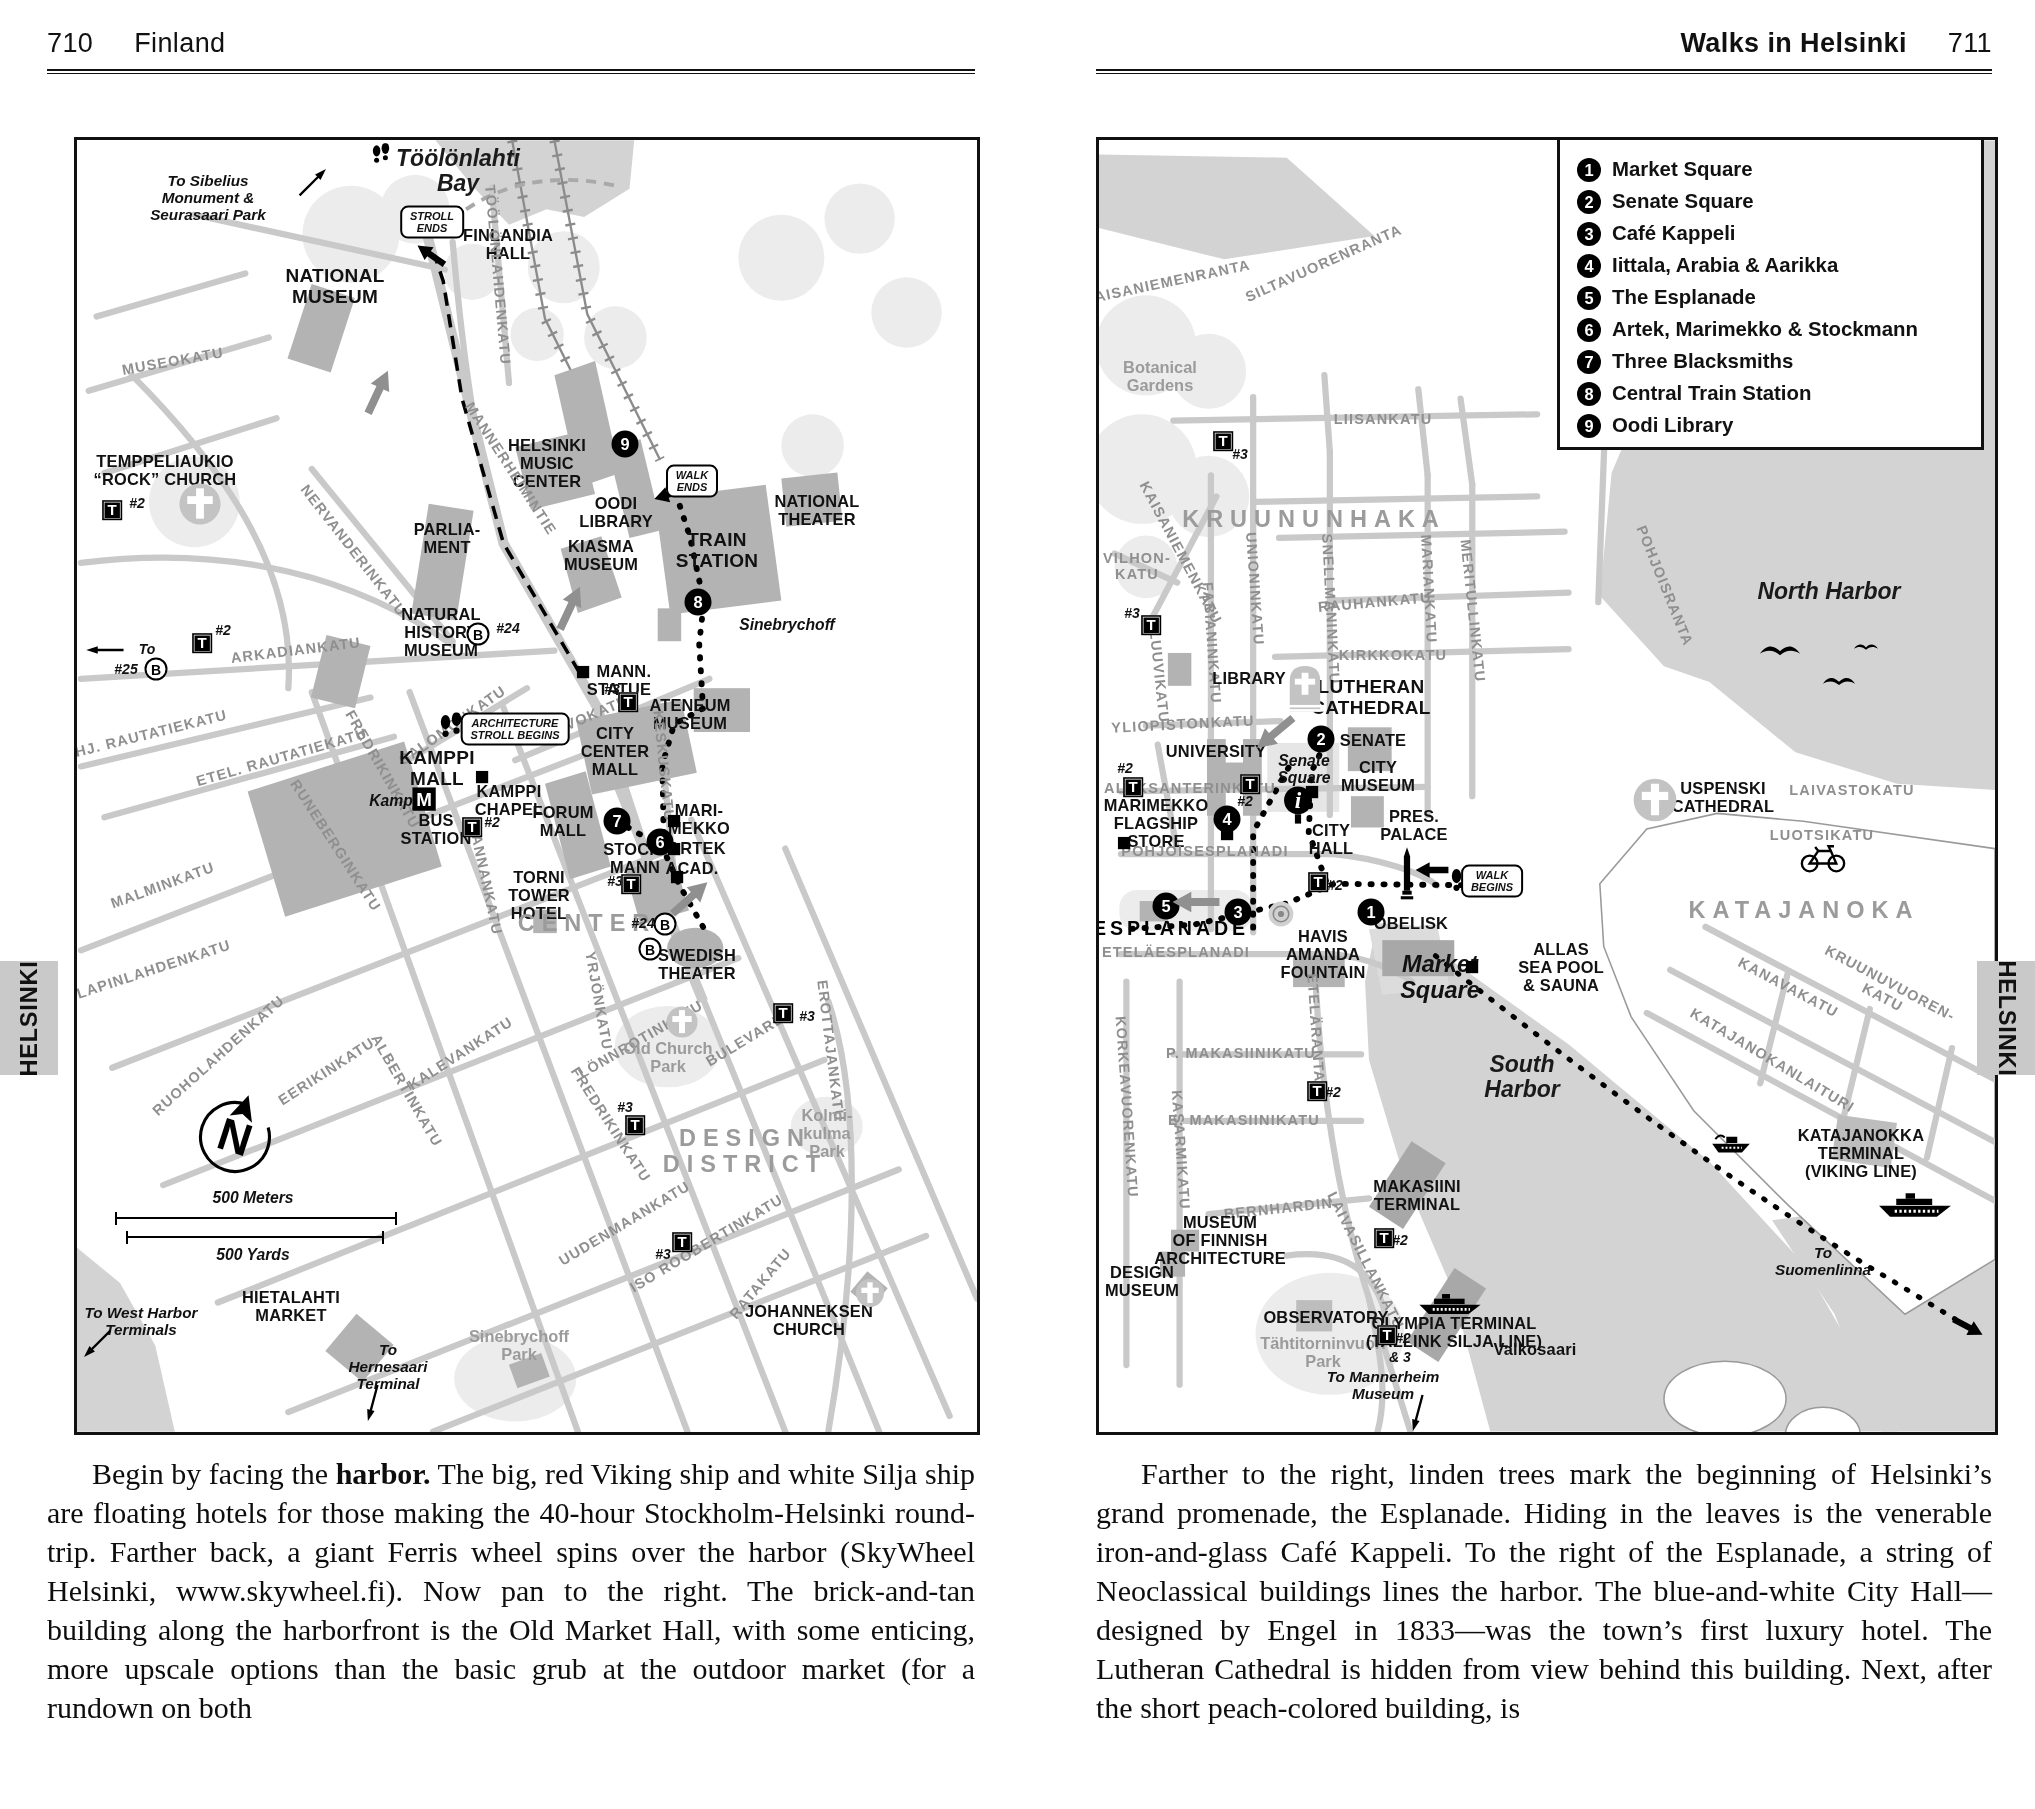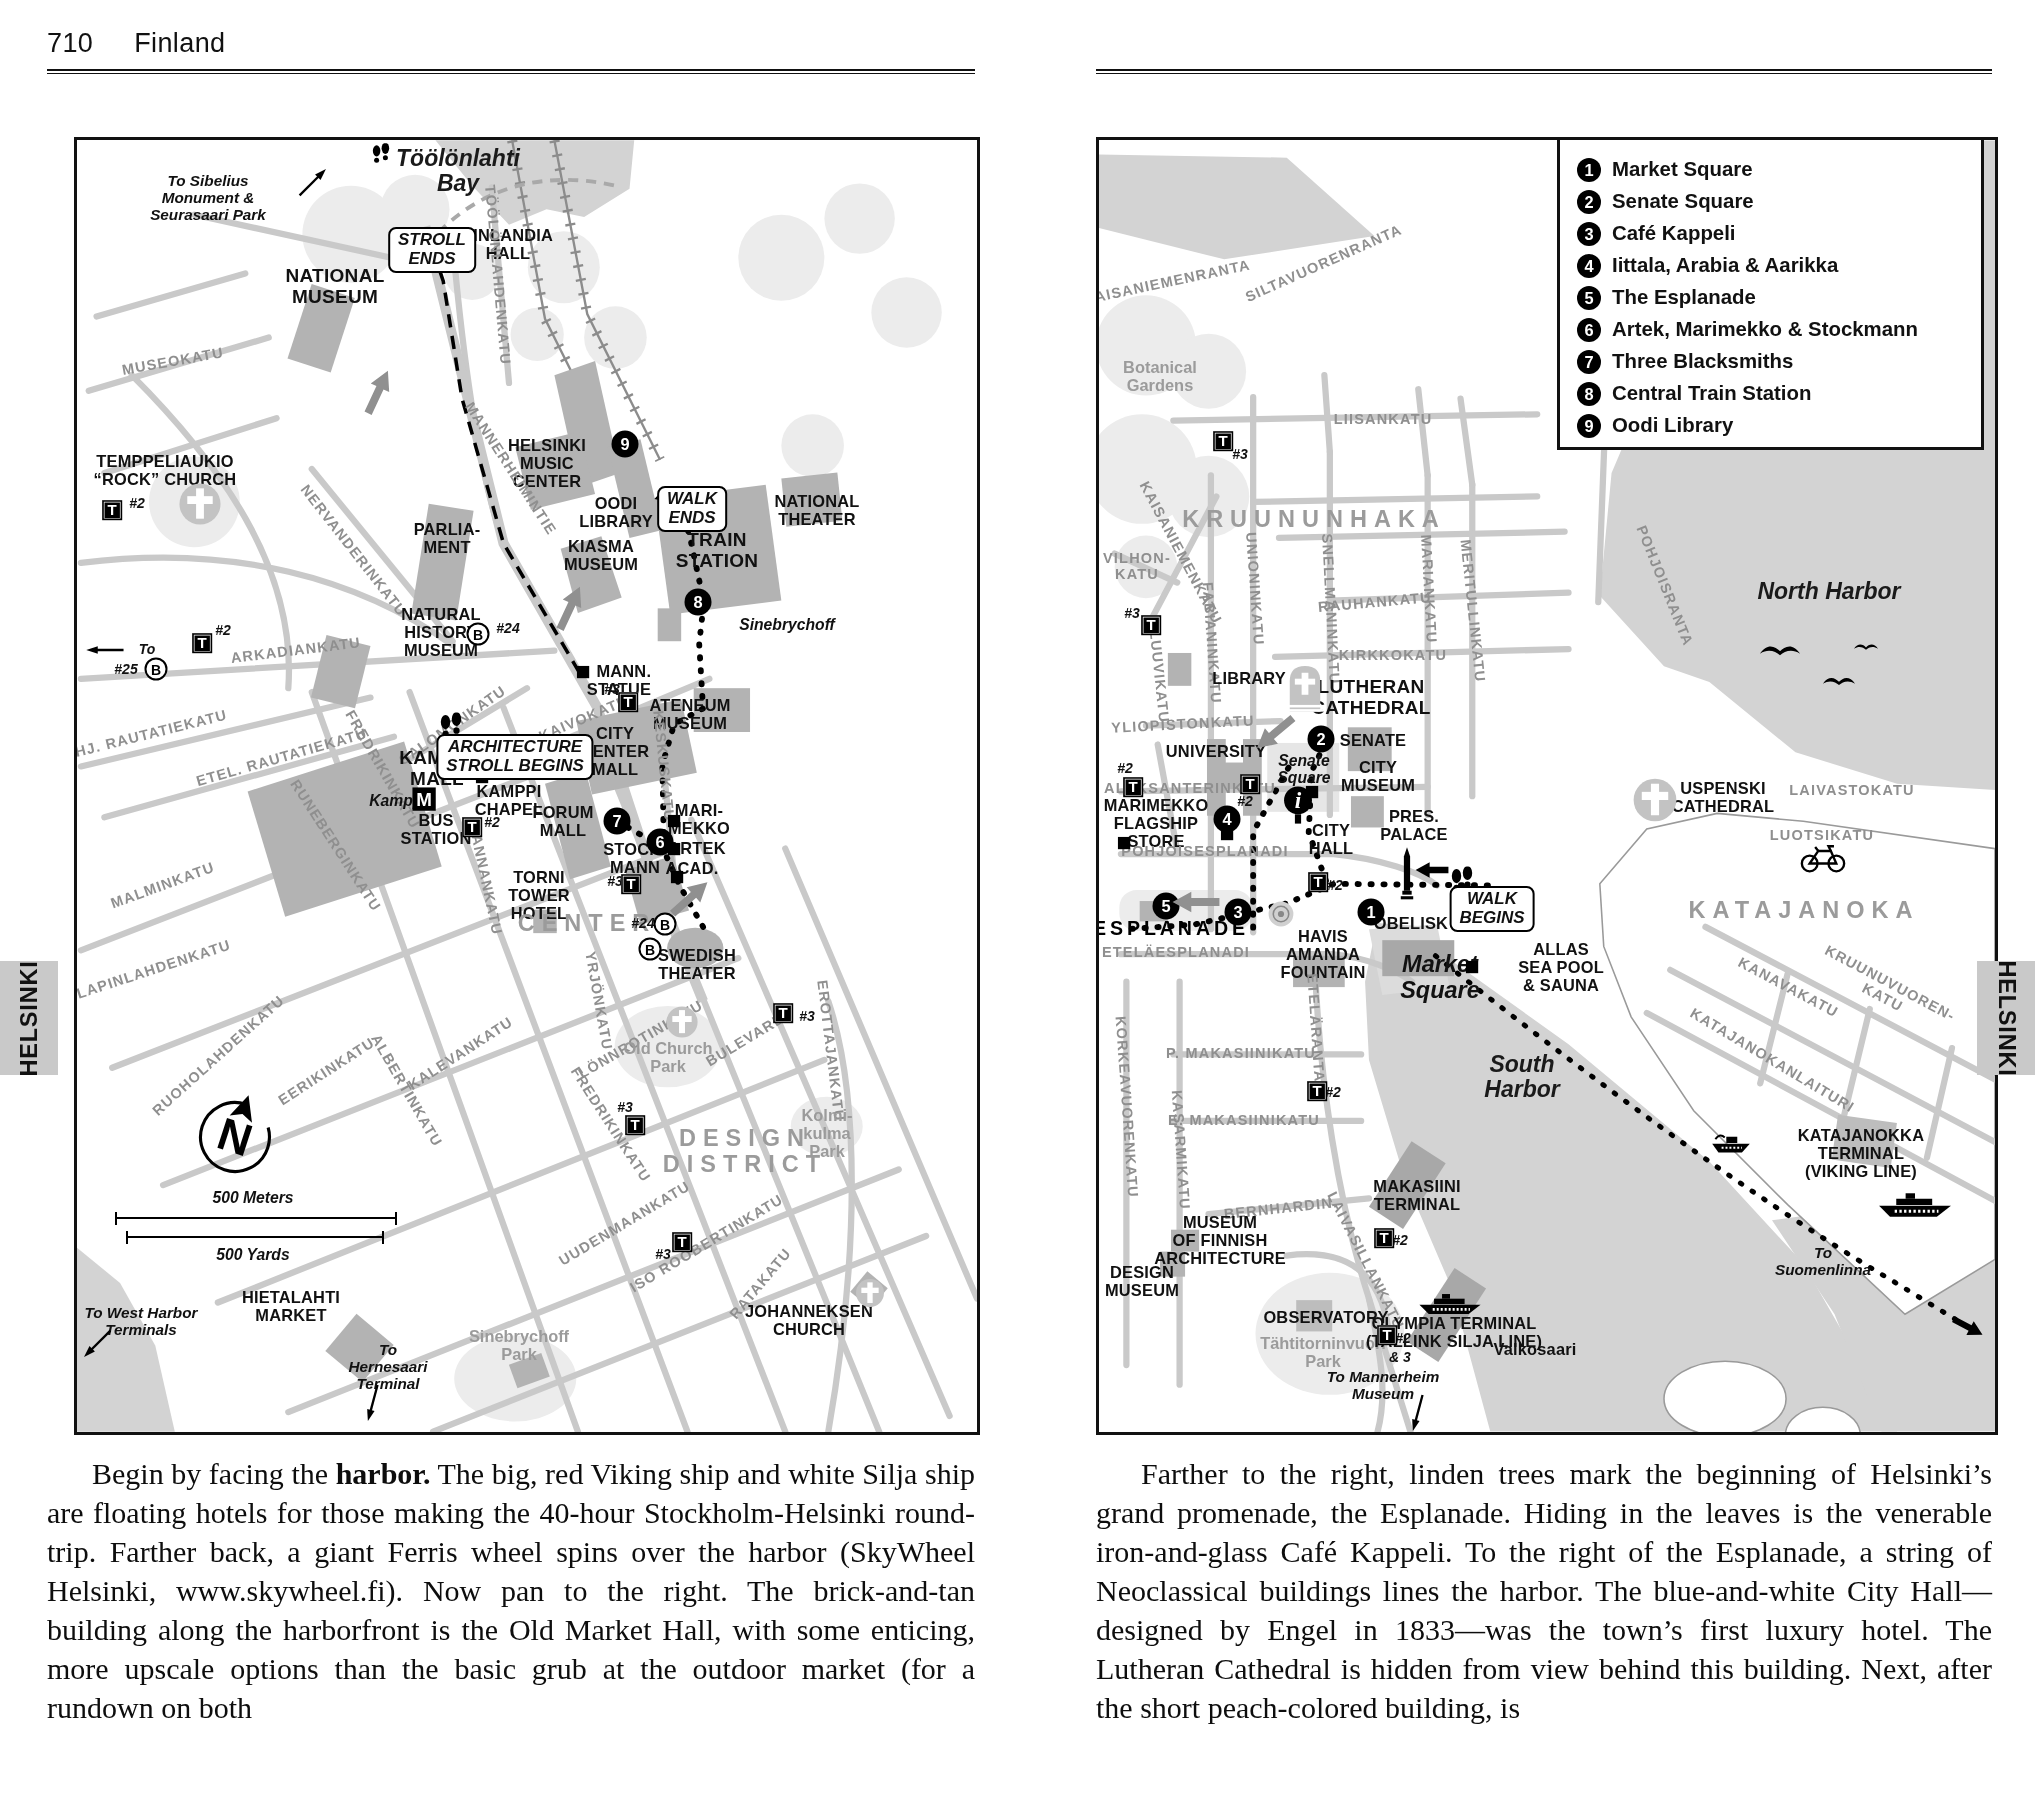--- a/index.html
+++ b/index.html
@@ -34,21 +34,21 @@
   .marker{width:27px;height:27px;background:#000;color:#fff;border-radius:50%;
           font-weight:800;font-size:16.4px;display:flex;align-items:center;justify-content:center;
           line-height:1;z-index:6;}
   .tbox{width:19.6px;height:19.6px;background:#000;color:#fff;font-weight:800;font-size:15px;
         display:flex;align-items:center;justify-content:center;line-height:1;z-index:6;
         box-shadow:inset 0 0 0 1.6px #000, inset 0 0 0 2.3px #fff;}
   .bcirc{width:23px;height:23px;border:2.3px solid #000;background:#fff;color:#000;border-radius:50%;
          font-weight:800;font-size:14px;display:flex;align-items:center;justify-content:center;
          line-height:1;z-index:6;box-sizing:border-box;}
   .callout{border:2.3px solid #000;border-radius:7.8px;background:#fff;padding:2.3px 7.8px;
-           font-size:17px;font-weight:800;font-style:italic;z-index:8;margin-top:28px;}
+           font-size:11px;font-weight:800;font-style:italic;z-index:8;}
   .mi{position:absolute;transform:translate(-50%,-50%);z-index:6;line-height:0;}
   
   .legend{position:absolute;left:458px;top:-3.1px;width:427px;height:313px;background:#fff;
           border:3.1px solid #111;box-sizing:border-box;z-index:9;padding:14px 0 0 17px;}
   .legend ul{list-style:none;margin:0;padding:0;}
   .legend li{display:flex;align-items:center;gap:11px;height:32px;}
   .legend .marker{position:static;transform:none;width:24px;height:24px;flex:0 0 24px;}
   .legend .ltxt{font-size:20.4px;font-weight:700;}
   
   .sbar{position:absolute;height:12.5px;border-left:2.3px solid #000;border-right:2.3px solid #000;
@@ -66,20 +66,24 @@
   .col p.ind{text-indent:45px;}
 </style>
 </head>
 <body>
 
 <div id="page">
 
   <div class="hdr" style="left:47px;">
     <span class="pg">710</span>
     <span class="ttl" style="margin-left:33px;">Finland</span>
+  </div>
+  <div class="hdr" style="left:1096px;width:896px;text-align:right;">
+    <span class="hdr-r">Walks in Helsinki</span>
+    <span class="pg" style="margin-left:33px;">711</span>
   </div>
   <div class="hrule" style="left:47px;width:928px;"></div>
   <div class="hrule" style="left:1096px;width:896px;"></div>
 
   <div class="map" style="left:74px;width:900px;">
     <svg class="geo" width="900" height="1292" viewBox="0 0 1150 1650">
 
       <polygon points="458,0 712,0 706,62 648,98 600,88 552,108 505,58" fill="#d3d3d3"></polygon>
       <polygon points="0,1415 55,1460 100,1540 125,1650 0,1650" fill="#d3d3d3"></polygon>
 

